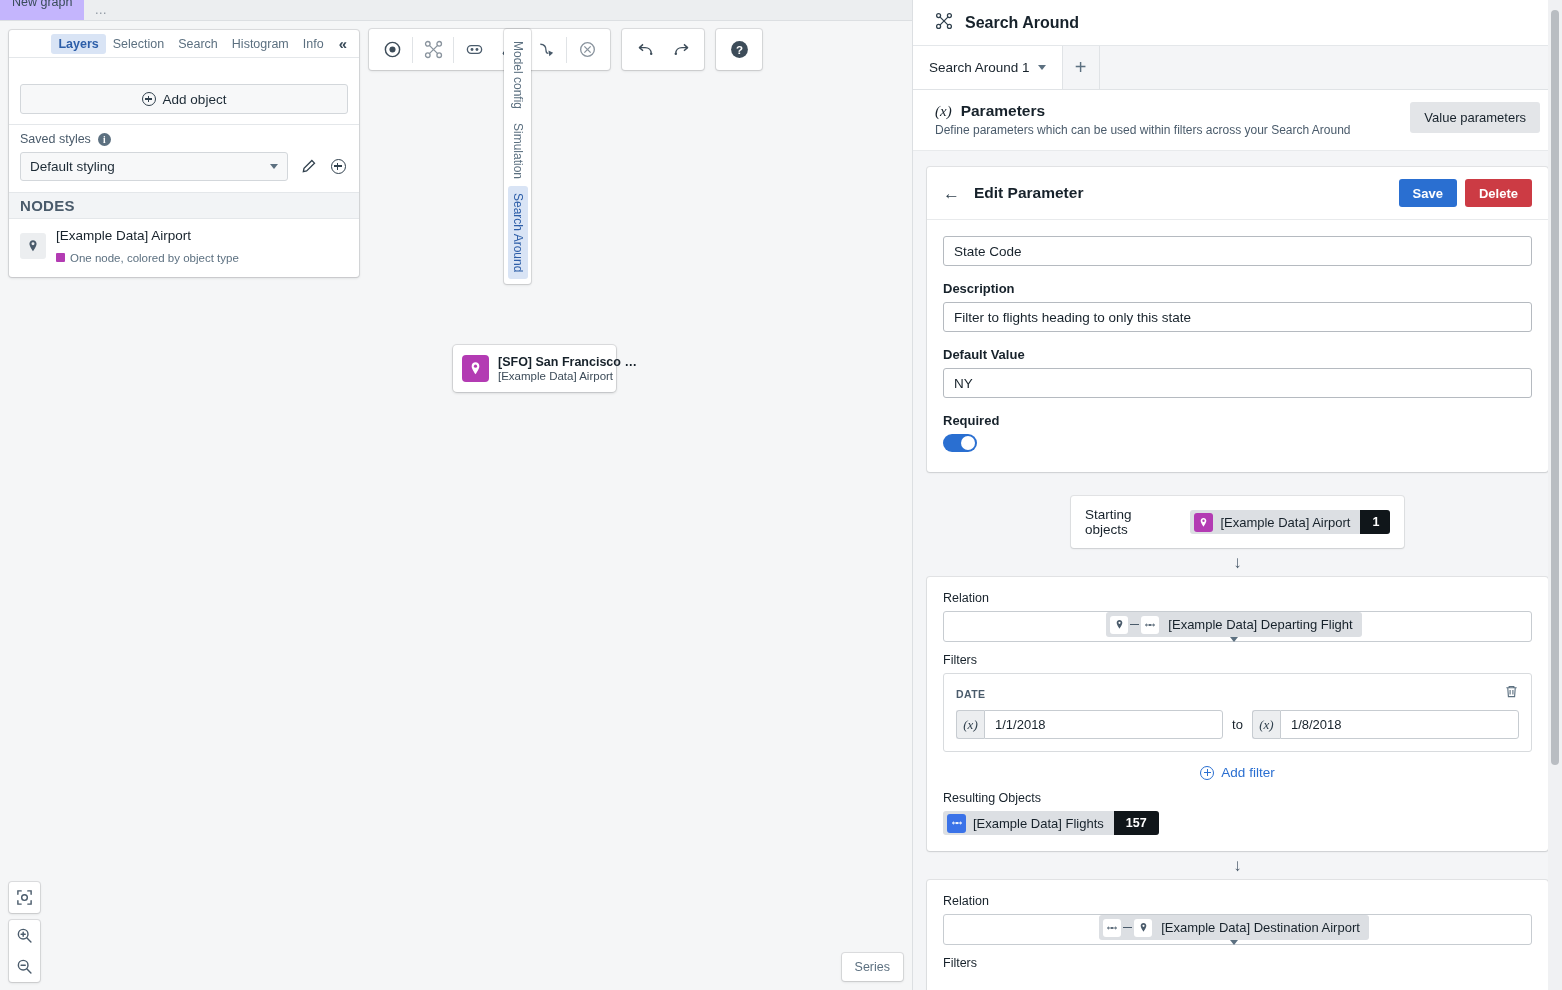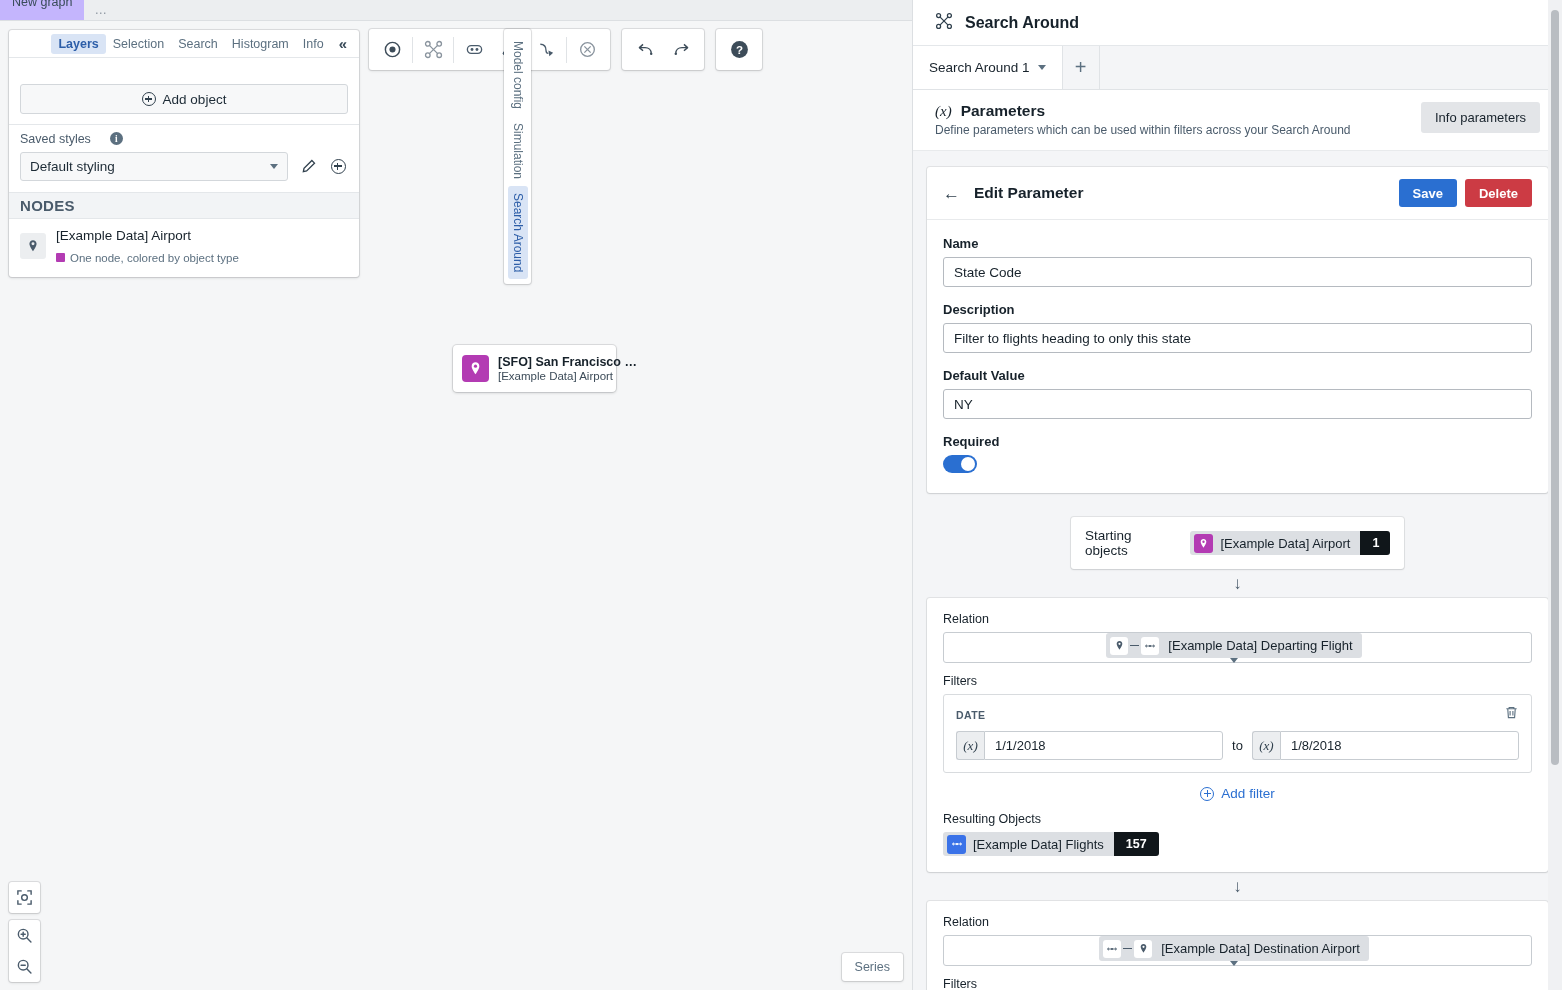--- a/index.html
+++ b/index.html
@@ -57,21 +57,21 @@
     width: 14px; height: 14px; border-radius: 50%; border: 1.6px solid #30404d;
     position: relative; flex: none;
   }
   .plus-circle::before, .plus-circle::after {
     content: ""; position: absolute; background: #30404d;
   }
   .plus-circle::before { left: 2.6px; right: 2.6px; top: 5.2px; height: 1.6px; }
   .plus-circle::after { top: 2.6px; bottom: 2.6px; left: 5.2px; width: 1.6px; }
 
   #styles-sec { padding: 7px 11px 11px; border-top: 1px solid #e4e7ea; }
-  .styles-label-row { display: flex; align-items: flex-start; gap: 19px; margin-bottom: 6px; }
+  .styles-label-row { display: flex; align-items: flex-end; gap: 7px; margin-bottom: 6px; }
   .styles-label { font-size: 12.5px; color: #4a5b6b; }
   .info-dot {
     width: 13px; height: 13px; border-radius: 50%; background: #5c7080;
     color: #fff; font-size: 9.5px; font-weight: 700; font-family: "Liberation Serif", serif;
     display: flex; align-items: center; justify-content: center; flex: none;
   }
   .styles-row { display: flex; align-items: center; gap: 10px; }
   #style-select {
     flex: 1; height: 29px; border: 1px solid #d3d7db; border-radius: 3px;
     background: #f7f8f9; display: flex; align-items: center; padding: 0 9px;
@@ -498,36 +498,35 @@
   </div>
 
   <div id="params-bar">
     <div>
       <div class="params-title">
         <span class="fx">(x)</span>
         <span class="h">Parameters</span>
       </div>
       <div class="params-sub">Define parameters which can be used within filters across your Search Around</div>
     </div>
-    <div id="hide-params">Info parameters</div>
+    <div id="hide-params">Value parameters</div>
   </div>
 
   <div id="edit-param-card">
     <div id="ep-head">
       <div class="ep-head-left">
         <span class="back-arrow">←</span>
         <span class="ep-title">Edit Parameter</span>
       </div>
       <div class="ep-head-right">
         <button class="btn btn-save">Save</button>
         <button class="btn btn-del">Delete</button>
       </div>
     </div>
     <div id="ep-body">
-      <div class="field-label">Name</div>
       <div class="field-input">State Code</div>
 
       <div class="field-label">Description</div>
       <div class="field-input">Filter to flights heading to only this state</div>
 
       <div class="field-label">Default Value</div>
       <div class="field-input">NY</div>
 
       <div class="field-label">Required</div>
       <div id="toggle"></div>

